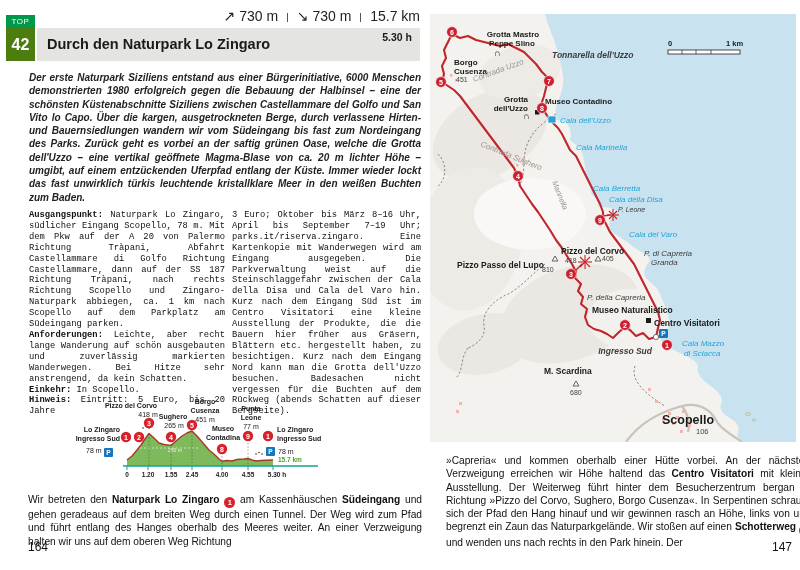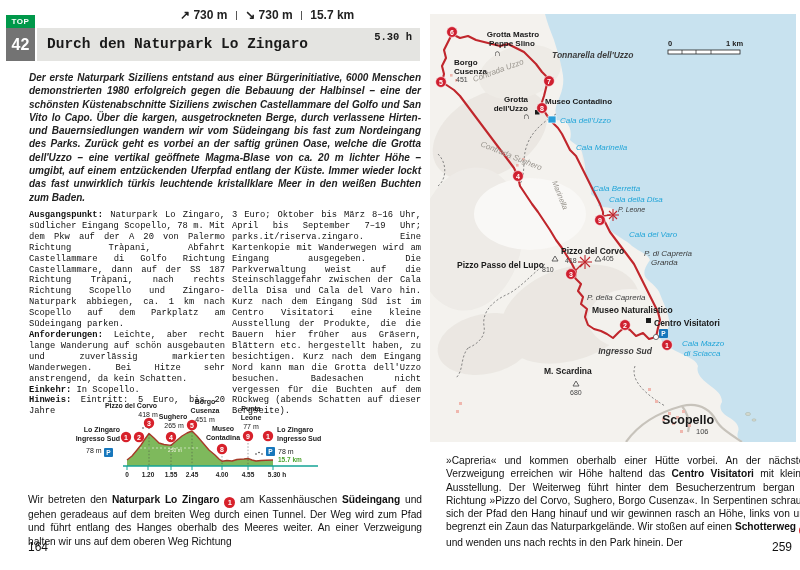--- a/index.html
+++ b/index.html
@@ -1,26 +1,26 @@
 <!DOCTYPE html>
 <html><head>
 <meta charset="utf-8">
 <style>
   * { margin:0; padding:0; box-sizing:border-box; }
   body { background:#ffffff; font-family:"Liberation Sans", sans-serif; }
   .spread { position:relative; width:800px; height:570px; background:#ffffff; overflow:hidden; }
 
   
   .top-badge { position:absolute; left:6px; top:15px; width:29px; height:13px; background:#00984a; color:#fff;
-    font-size:8px; font-weight:bold; display:flex; align-items:center; justify-content:center; letter-spacing:.5px; }
-  .tour-box { position:absolute; left:6px; top:28px; width:29px; height:33px; background:#737373; color:#fff;
+    font-size:8px; font-weight:normal; display:flex; align-items:center; justify-content:center; letter-spacing:.5px; }
+  .tour-box { position:absolute; left:6px; top:28px; width:29px; height:33px; background:#4d7c0f; color:#fff;
     font-size:16px; font-weight:bold; display:flex; align-items:center; justify-content:center; }
-  .stats-line { position:absolute; left:180px; top:8px; width:240px; font-size:12px; font-weight:bold; color:#222; }
+  .stats-line { position:absolute; left:180px; top:8px; width:240px; text-align:right; font-size:14px; font-weight:normal; color:#222; }
   .stats-line .sep { display:inline-block; width:1px; height:9px; background:#555; margin:0 5px; vertical-align:-1px; }
-  .title-bar { position:absolute; left:37px; top:28px; width:383px; height:33px; background:#e4e4e1;font-family:Liberation Mono, monospace; }
+  .title-bar { position:absolute; left:37px; top:28px; width:383px; height:33px; background:#e4e4e1; }
   .title-bar .title { position:absolute; left:10px; top:8px; font-size:14.5px; font-weight:bold; color:#1a1a1a; }
   .title-bar .duration { position:absolute; right:8px; top:3px; font-size:10.5px; font-weight:bold; color:#1a1a1a; }
 
   
   .subtitle { position:absolute; left:29px; top:72px; width:392px; font-size:10.5px; font-weight:bold; color:#111; }
   .intro { position:absolute; left:29px; top:71px; width:392px; font-size:10px; font-style:italic; font-weight:600;
     color:#222; line-height:13.3px; text-align:justify; }
   .info-col { position:absolute; top:210px; font-size:8.8px; line-height:10.9px; color:#111; text-align:justify;font-family:Liberation Mono, monospace; }
   .info-col.l { left:29px; width:196px; }
   .info-col.r { left:232px; width:189px; }
@@ -379,15 +379,15 @@
         <circle cx="170" cy="206" r="5.4" fill="#cf2030" stroke="#fff" stroke-width="0.6"></circle>
         <text x="170" y="208.8" font-size="7" fill="#fff" font-weight="bold" text-anchor="middle">9</text>
       </g>
   </svg>
 
   <p class="walk right">
     <span>»Capreria« und kommen oberhalb einer Hütte vorbei. An der nächsten Verzweigung erreichen wir Höhe haltend das </span><b>Centro Visitatori</b><span> mit kleiner Ausstellung. Der Weiterweg führt hinter dem Besucherzentrum bergan in Richtung »Pizzo del Corvo, Sughero, Borgo Cusenza«. In Serpentinen schraubt sich der Pfad den Hang hinauf und wir gewinnen rasch an Höhe, links von uns begrenzt ein Zaun das Naturparkgelände. Wir stoßen auf einen </span><b>Schotterweg</b>
     <span class="wpt">2</span><span> und wenden uns nach rechts in den Park hinein. Der</span>
   </p>
 
-  <div class="pagenum r">259</div>
+  <div class="pagenum r">147</div>
 
 </div>
 
 </body></html>

